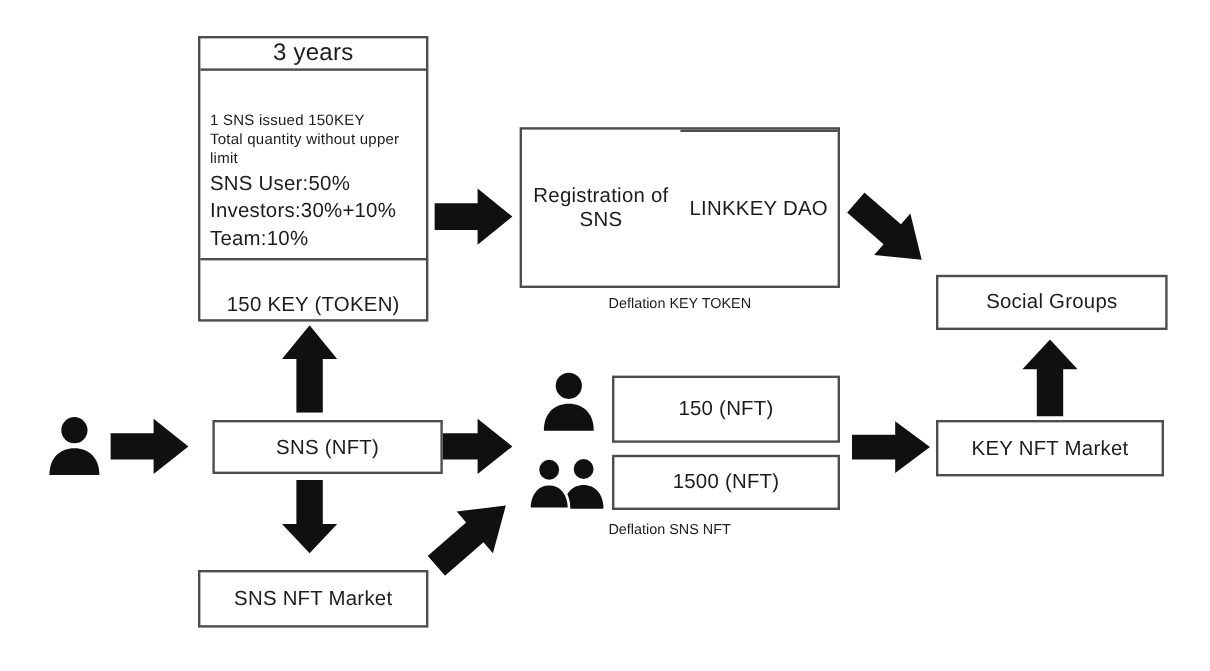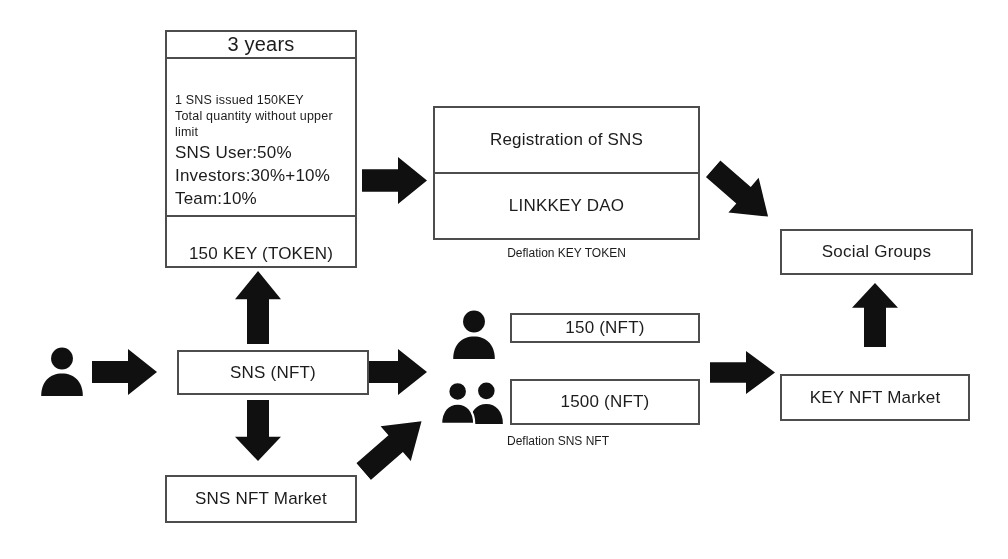--- a/index.html
+++ b/index.html
@@ -53,21 +53,21 @@
     border-bottom:2px solid var(--border);
   }
   .token-body .small{font-size:12.5px;line-height:1.3;}
   .token-body .large{font-size:17px;line-height:1.38;}
   .token-footer{
     height:43px;
     display:flex;align-items:center;justify-content:center;
     font-size:17px;
   }
   
-  .stack-box{flex-direction:column;align-items:stretch;padding:0;}
+  .stack-box{flex-direction:row;align-items:stretch;padding:0;}
   .stack-row{
     flex:1;
     display:flex;align-items:center;justify-content:center;
     font-size:17px;
   }
   .stack-row + .stack-row{border-top:2px solid var(--border);}
   .caption{
     position:absolute;
     font-size:12px;
     text-align:center;
@@ -115,29 +115,29 @@
   </div>
 
   <div class="box" style="left:780px;top:229px;width:193px;height:46px;">Social Groups</div>
 
   <div class="arrow" style="left:851px;top:283px;width:48px;height:64px;">
     <svg viewBox="0 0 48 70" preserveAspectRatio="none">
         <polygon points="24,0 47,27 35,27 35,70 13,70 13,27 1,27"></polygon>
       </svg>
   </div>
 
-  <div class="box" style="left:780px;top:350px;width:190px;height:47px;margin-top:24px;">KEY NFT Market</div>
+  <div class="box" style="left:780px;top:350px;width:190px;height:47px;">KEY NFT Market</div>
 
   <div class="arrow" style="left:710px;top:350px;width:66px;height:45px;">
     <svg viewBox="0 0 66 48" preserveAspectRatio="none">
         <polygon points="0,13 36,13 36,1 65,24 36,47 36,35 0,35"></polygon>
       </svg>
   </div>
 
-  <div class="box" style="left:510px;top:313px;width:190px;height:30px;text-align:center;">150 (NFT)</div>
+  <div class="box" style="left:510px;top:313px;width:190px;height:56px;text-align:center;">150 (NFT)</div>
 
   <div class="box" style="left:510px;top:379px;width:190px;height:46px;">1500 (NFT)</div>
 
   <div class="caption" style="left:458px;top:434px;width:200px;">Deflation SNS NFT</div>
 
   <div class="icon" style="left:448px;top:309px;width:52px;height:52px;">
     <svg viewBox="0 0 46 50">
       <circle cx="23" cy="12" r="10.5"></circle>
       <path d="M3,48 C3,34 11.5,26.5 23,26.5 C34.5,26.5 43,34 43,48 Z"></path>
     </svg>

